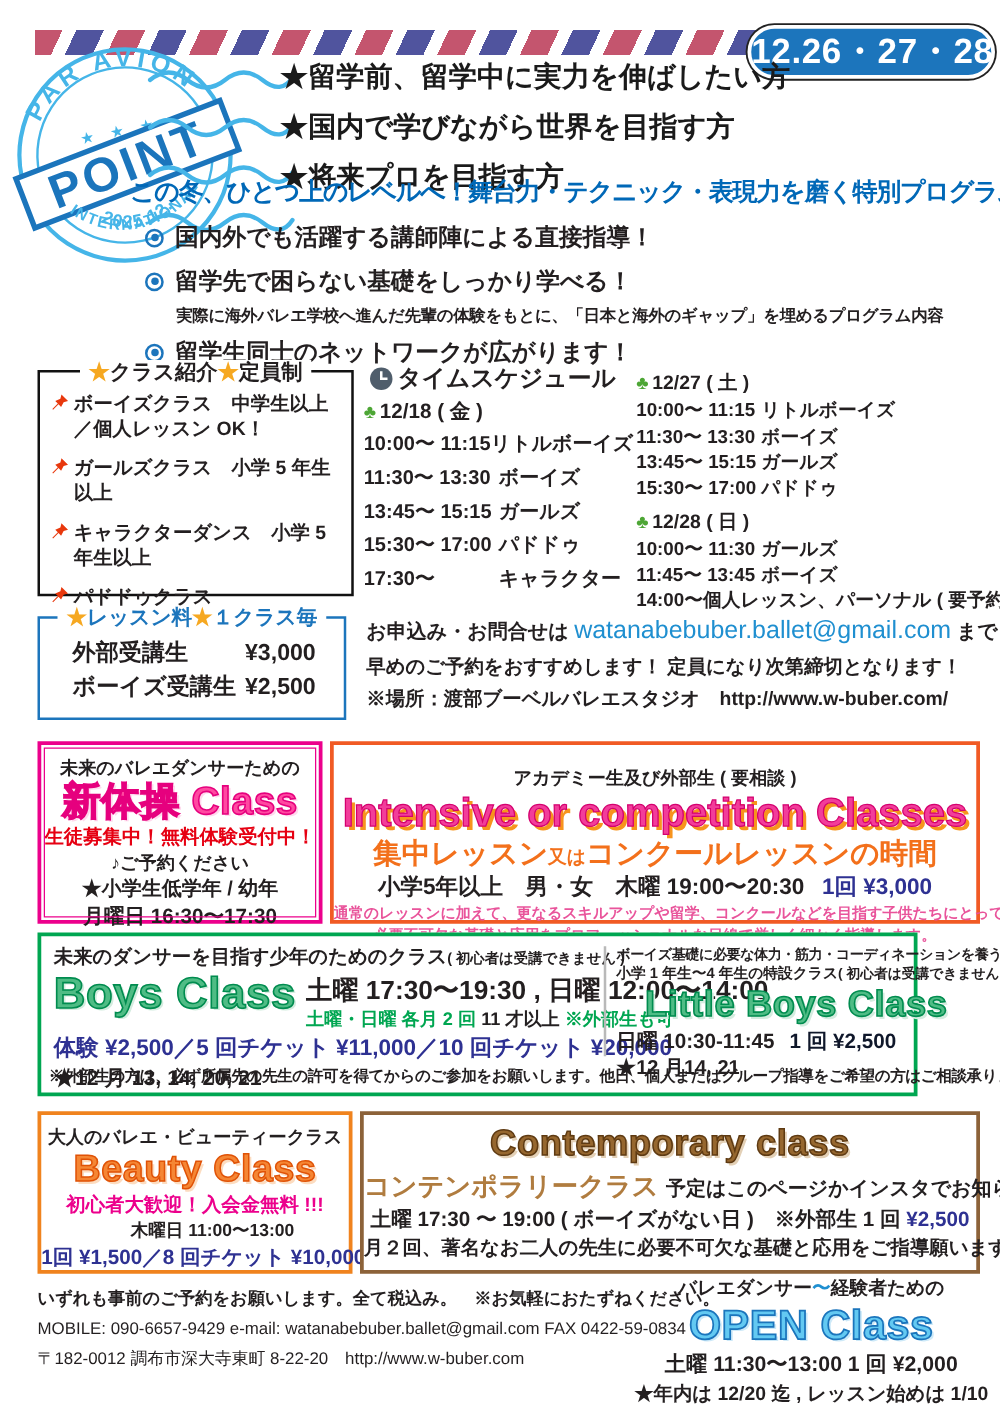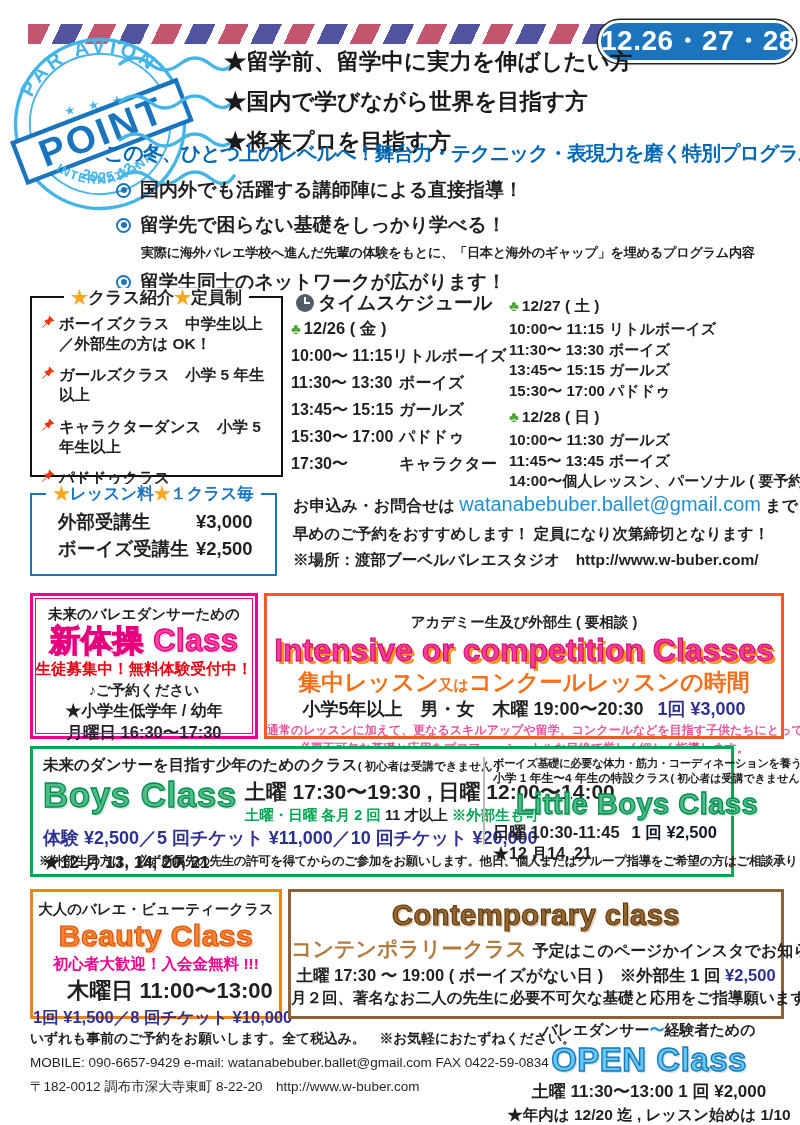--- a/index.html
+++ b/index.html
@@ -137,21 +137,21 @@
   .lboys .sch { font-size:16.5px; font-weight:600; white-space:nowrap; }
   .lboys .sch .d { font-weight:800; }
   .lboys .sch .price { color:#0f172a; font-weight:700; margin-left:12px; }
   .lboys .dates { font-size:16px; font-weight:700; }
   .boys-note { position:absolute; left:6px; bottom:4px; width:742px; font-size:12.5px;
     font-weight:600; letter-spacing:-0.4px; white-space:nowrap; }
 
   .bty-sub { margin-top:8px; font-size:14.5px; font-weight:700; }
   .bty-title { font-size:30px; line-height:1.15; }
   .bty-welcome { font-size:15.5px; font-weight:800; color:#ec008c; }
-  .bty-time { font-size:22px; font-weight:600; margin-top:1px;padding-left:28px; }
+  .bty-time { font-size:14px; font-weight:600; margin-top:1px;padding-left:28px; }
   .bty-time .d { font-weight:800; }
   .bty-prices { font-size:16.5px; font-weight:700; color:#2e3192; margin-top:1px; white-space:nowrap; }
 
   .ctp-title { margin-top:6px; font-size:29px; line-height:1.2; }
   .ctp-l2 { white-space:nowrap; margin-top:2px; }
   .ctp-jp { font-size:21px; font-weight:700; color:#b07c3f; }
   .ctp-ann { font-size:16px; font-weight:700; }
   .ctp-l3 { font-size:16.5px; font-weight:600; margin-top:2px; white-space:nowrap; }
   .ctp-l3 .d { font-weight:800; }
   .ctp-l3 .price { color:#2e3192; font-weight:700; }
@@ -239,21 +239,21 @@
 
   <div class="abs legend-box intro-box">
     <div class="legend">
       <span class="inner"><span class="star-y">★</span><span>クラス紹介</span><span class="star-y">★</span><span>定員制</span></span>
     </div>
     <div class="intro-items">
       <div class="intro-item">
         <svg class="pin" width="14" height="14" viewBox="0 0 24 24">
             <path d="M14 1l9 9-6 1.5L13.5 18 10 14.5 2.5 22l-1-1L9 13.5 5.5 10 12.5 7z" fill="#e8380d"></path>
           </svg>
-        <div><span>ボーイズクラス　中学生以上</span><br><span class="intro-l2">／外部生の方は OK！</span></div>
+        <div><span>ボーイズクラス　中学生以上</span><br><span class="intro-l2">／個人レッスン OK！</span></div>
       </div>
       <div class="intro-item">
         <svg class="pin" width="14" height="14" viewBox="0 0 24 24">
             <path d="M14 1l9 9-6 1.5L13.5 18 10 14.5 2.5 22l-1-1L9 13.5 5.5 10 12.5 7z" fill="#e8380d"></path>
           </svg>
         <div><span>ガールズクラス　小学 5 年生以上</span></div>
       </div>
       <div class="intro-item">
         <svg class="pin" width="14" height="14" viewBox="0 0 24 24">
             <path d="M14 1l9 9-6 1.5L13.5 18 10 14.5 2.5 22l-1-1L9 13.5 5.5 10 12.5 7z" fill="#e8380d"></path>
@@ -268,21 +268,21 @@
       </div>
     </div>
   </div>
 
   <div class="abs sched-title">
     <span class="clock"></span>
     <span>タイムスケジュール</span>
   </div>
 
   <div class="abs day-col-a">
-    <div class="day-head"><span class="clover">♣</span><span>12/26 ( 金 )</span></div>
+    <div class="day-head"><span class="clover">♣</span><span>12/18 ( 金 )</span></div>
     <div class="sch-row">
         <span class="sch-time">10:00〜 11:15</span>
         <span>リトルボーイズ</span>
       </div>
     <div class="sch-row">
         <span class="sch-time">11:30〜 13:30</span>
         <span>ボーイズ</span>
       </div>
     <div class="sch-row">
         <span class="sch-time">13:45〜 15:15</span>

